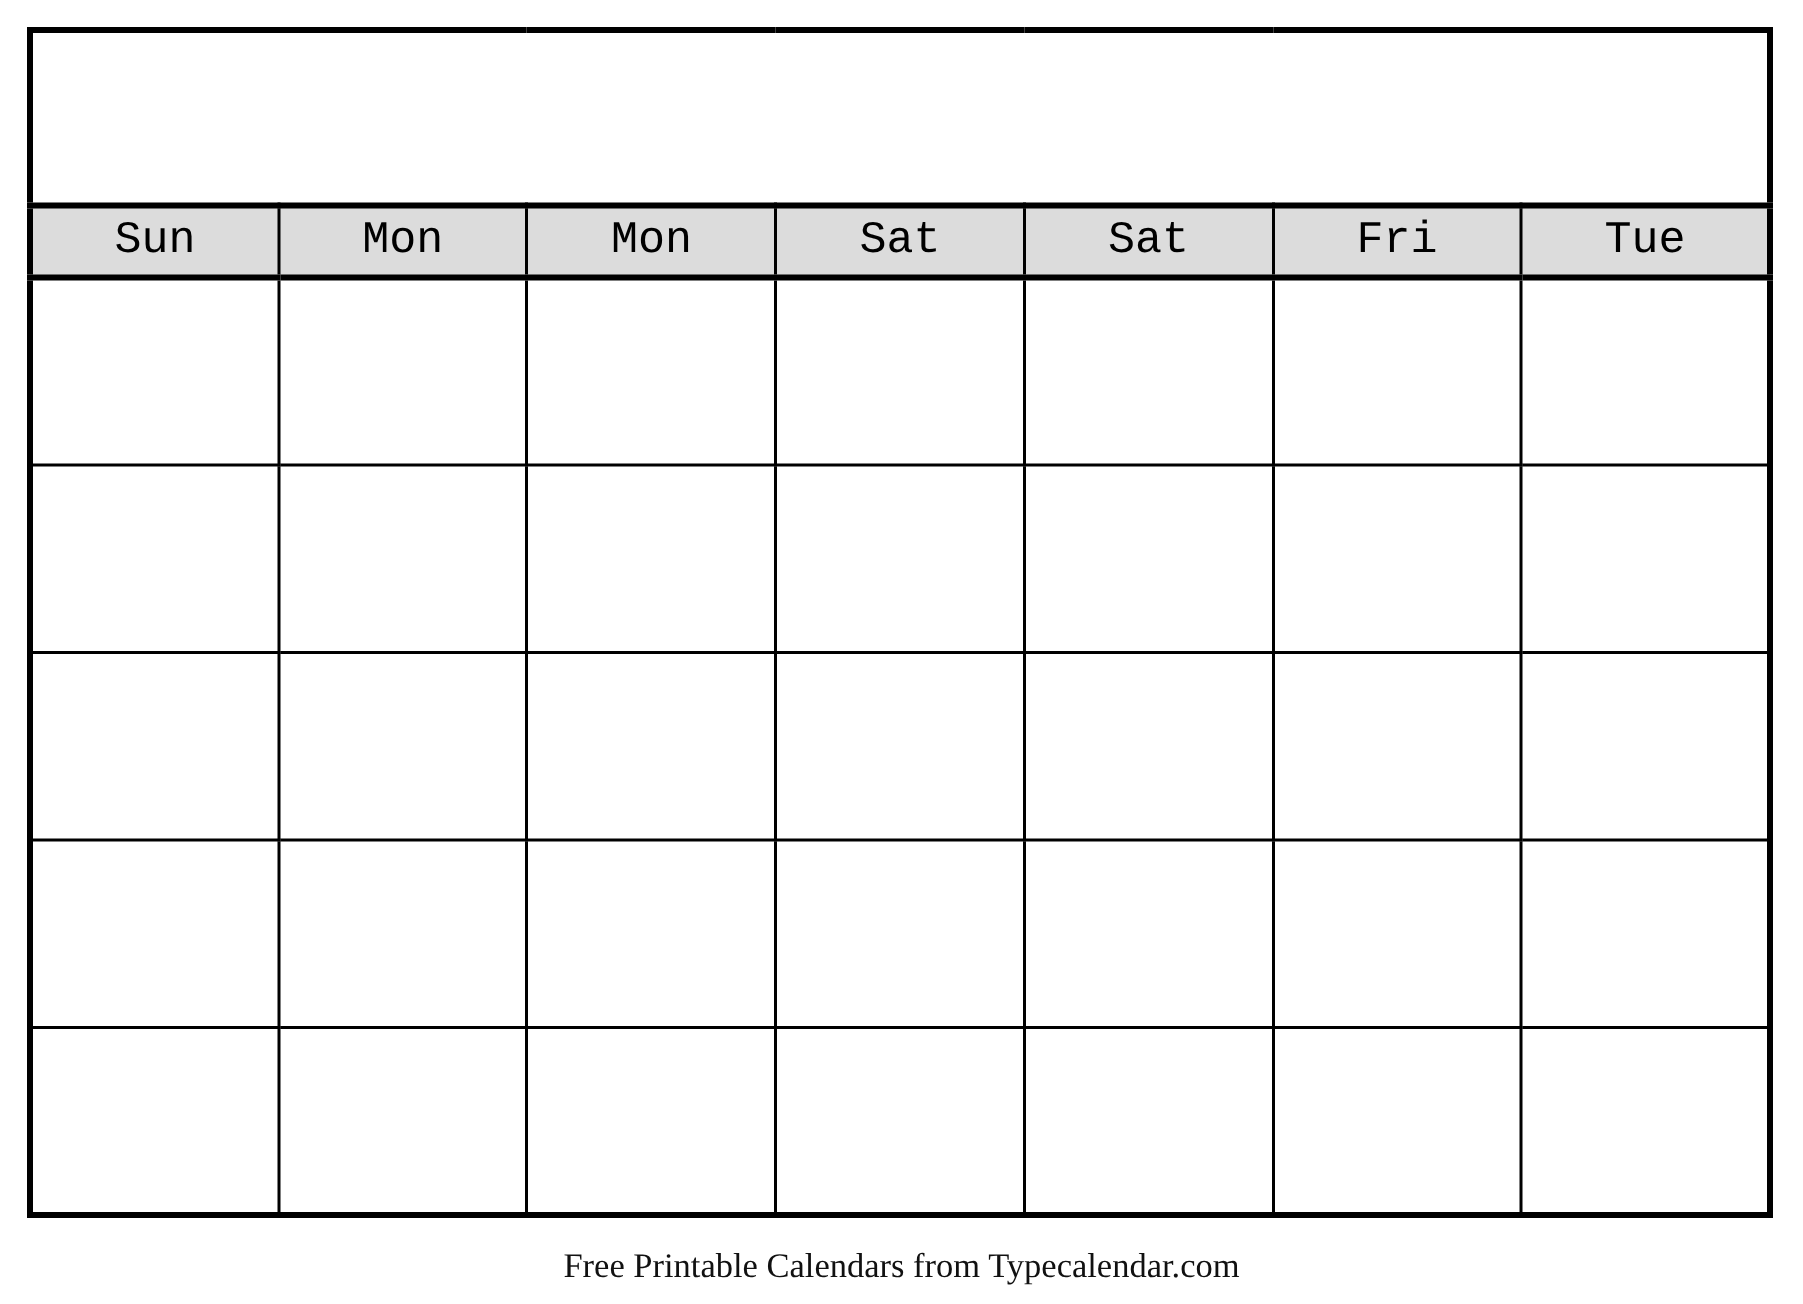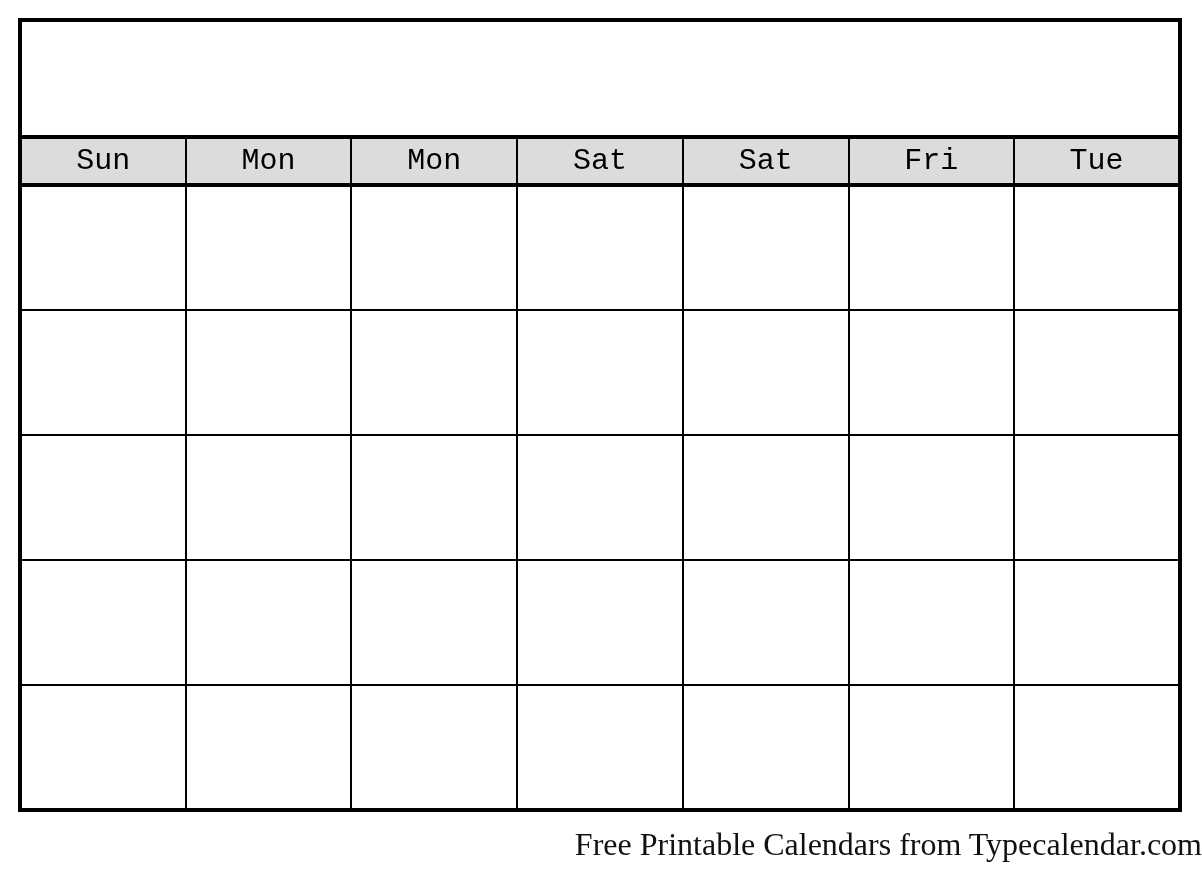--- a/index.html
+++ b/index.html
@@ -101,22 +101,22 @@
   tr.week-row:last-child td.day-cell {
     border-bottom: none;
   }
 
   
   .footer-credit {
     position: absolute;
     left: 0;
     right: 0;
     top: 822px;
-    text-align: right;
-    font-size: 32px;
+    text-align: center;
+    font-size: 23px;
     line-height: 44px;
     color: #111111;
     font-family: "Liberation Serif", "DejaVu Serif", serif;
     letter-spacing: 0px;
     white-space: nowrap;
   }
 </style>
 </head>
 <body>
 

